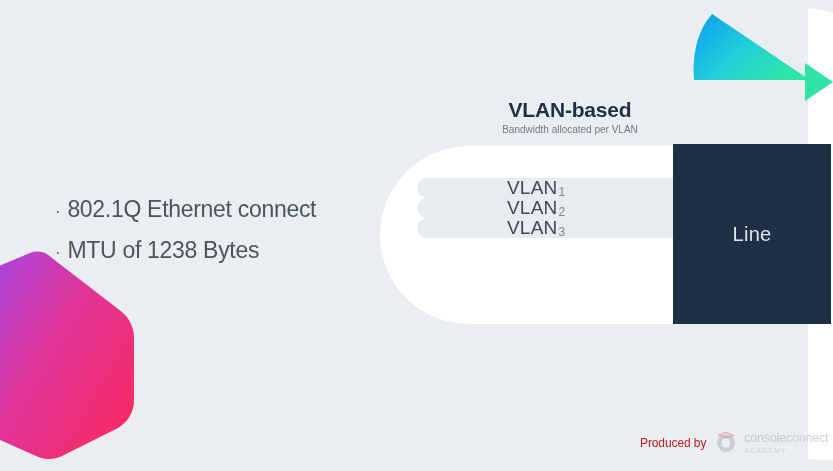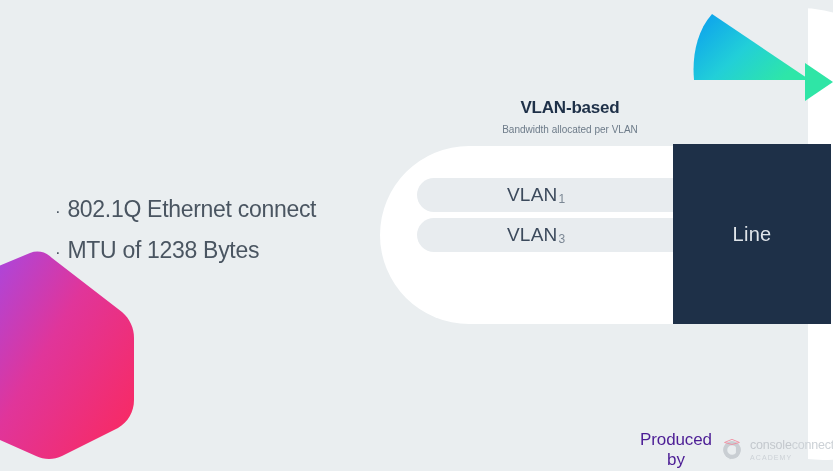--- a/index.html
+++ b/index.html
@@ -81,21 +81,21 @@
     line-height:1;
     color:#4a5561;
   }
 
   
   .diagram-title {
     position:absolute;
     left:400px; top:98px;
     width:340px;
     text-align:center;
-    font-size:17px;
+    font-size:21px;
     font-weight:700;
     color:#1e3048;
     letter-spacing:-0.2px;
   }
   .diagram-sub {
     position:absolute;
     left:400px; top:124px;
     width:340px;
     text-align:center;
     font-size:10px;
@@ -114,28 +114,28 @@
     border-bottom-right-radius:0;
   }
 
   .pill-stack {
     position:absolute;
     left:417px; top:178px;
     width:300px;
   }
   .pill {
     position:relative;
-    height:34px;
+    height:20px;
     width:300px;
     background:#e8ecef;
     border-top-left-radius:17px;
     border-bottom-left-radius:17px;
     border-top-right-radius:0;
     border-bottom-right-radius:0;
-    margin-bottom:6px;
+    margin-bottom:0;
     display:flex;
     align-items:center;
     justify-content:flex-start;
   }
   .pill-label {
     position:absolute;
     left:90px;
     font-size:19px;
     color:#3c4a5c;
     font-weight:400;
@@ -168,24 +168,23 @@
 
   
   .footer {
     position:absolute;
     left:640px; top:430px;
     display:flex;
     align-items:center;
     gap:7px;
   }
   .produced-by {
-    font-size:17px;
-    color:#4c1d95;
+    font-size:12px;
+    color:#b91c1c;
     letter-spacing:-0.1px;
-    text-align:center;
   }
   .logo-wrap {
     position:relative;
     display:flex;
     align-items:center;
     gap:5px;
   }
   .logo-mark {
     position:relative;
     width:26px; height:26px;
@@ -258,20 +257,23 @@
   </div>
 
   <div class="diagram-title">VLAN-based</div>
   <div class="diagram-sub">Bandwidth allocated per VLAN</div>
 
   <div class="white-card"></div>
 
   <div class="pill-stack">
     <div class="pill">
       <span class="pill-label"><span>VLAN</span><sub>1</sub></span>
+    </div>
+    <div class="pill">
+      <span class="pill-label"><span>VLAN</span><sub>2</sub></span>
     </div>
     <div class="pill">
       <span class="pill-label"><span>VLAN</span><sub>3</sub></span>
     </div>
   </div>
 
   <div class="line-box">
     <span class="line-box-label">Line</span>
   </div>
 

